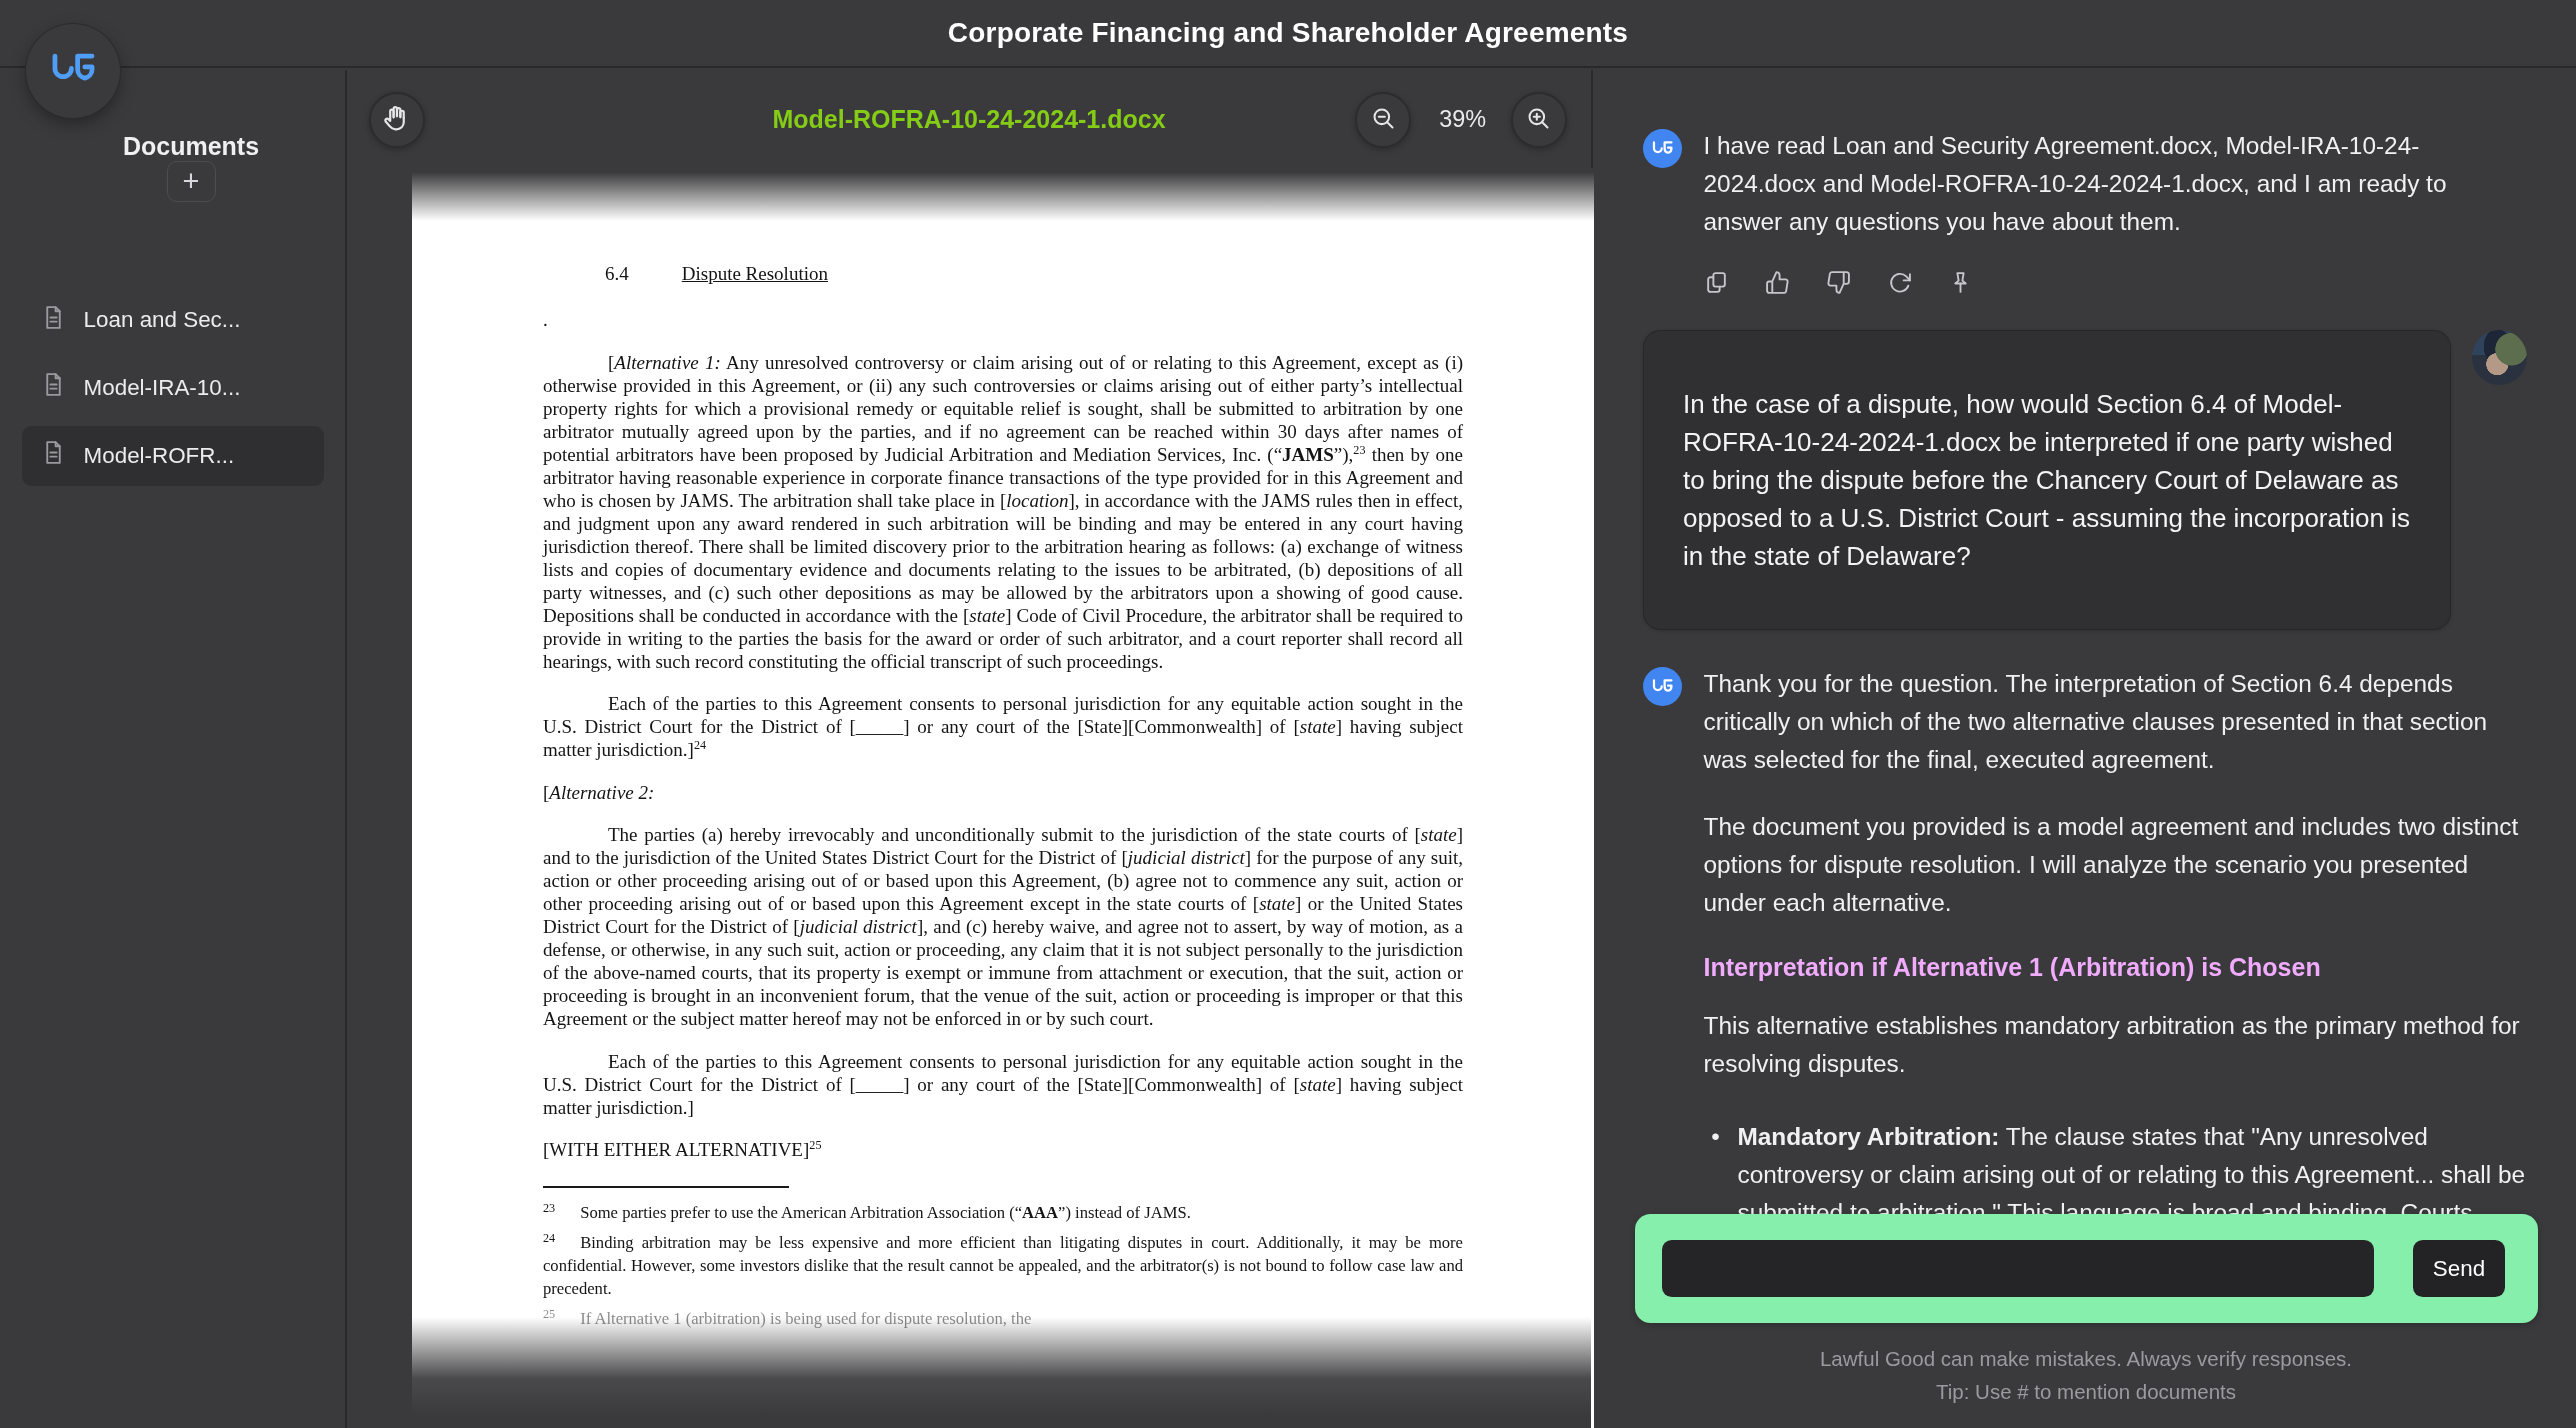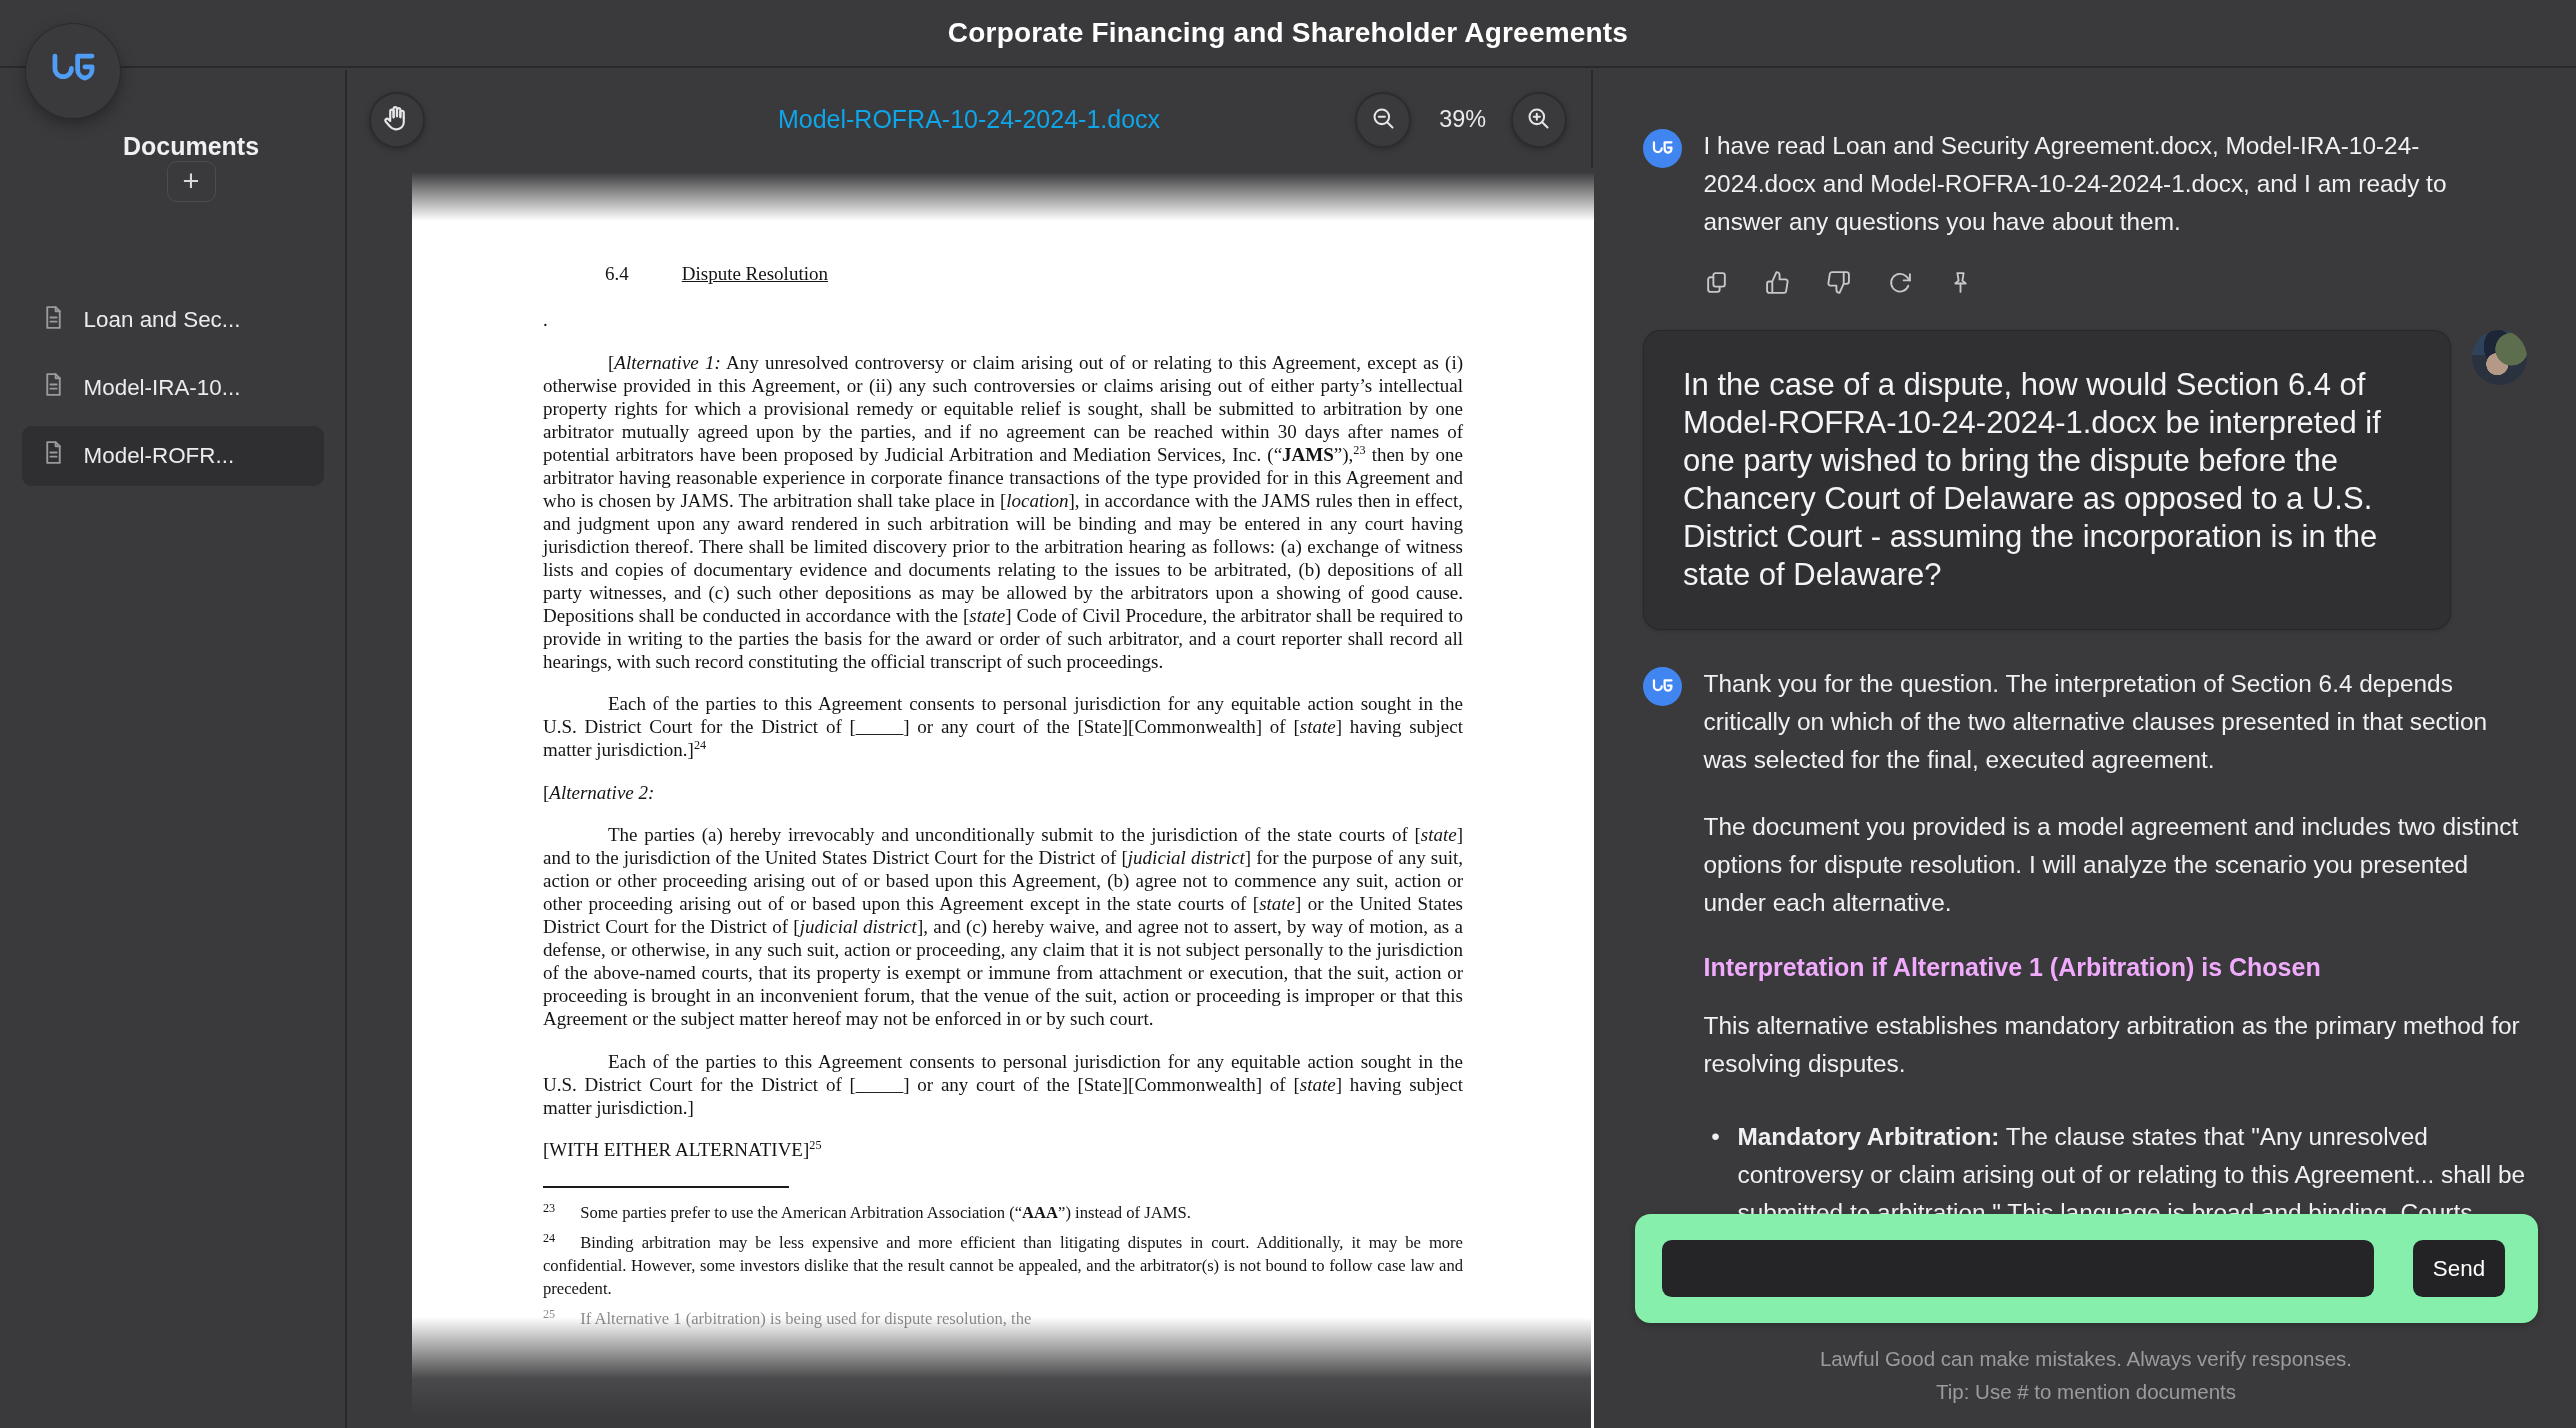--- a/index.html
+++ b/index.html
@@ -36,21 +36,21 @@
   .docpanel{position:absolute;left:345px;top:70px;width:1248px;height:1359px;background:var(--bg);
     border-left:2px solid var(--divider);border-right:2px solid var(--divider);}
   .doc-toolbar{position:relative;height:98px;}
   .circle-btn{position:absolute;width:56px;height:56px;border-radius:50%;background:var(--bg);
     border:2px solid #2c2c2e;display:flex;align-items:center;justify-content:center;color:#e6e6e8;cursor:pointer;
     box-shadow:0 2px 5.9px rgba(0,0,0,.25);}
   .hand-btn{left:21.5px;top:21.5px;}
   .zoomout-btn{right:180px;top:21.5px;}
   .zoomin-btn{right:24.4px;top:21.5px;}
   .doc-title{position:absolute;left:0;right:0;top:0;height:98px;display:flex;align-items:center;justify-content:center;
-    font-size:25px;color:#0ea5e9;font-weight:400;pointer-events:none;}
+    font-size:25px;color:#84cc16;font-weight:700;pointer-events:none;}
   .zoom-level{position:absolute;right:105px;top:0;height:98px;display:flex;align-items:center;font-size:23.4px;color:#e9e9eb;}
 
   .page{position:absolute;left:65px;top:98px;width:1182px;height:1261px;background:var(--paper);
     overflow:hidden;color:var(--ink);}
   .page-fade-top{position:absolute;left:0;top:0;right:0;height:53px;
     background:linear-gradient(to bottom,#3a3a3c 8%,rgba(58,58,60,0));pointer-events:none;z-index:2;}
   .page-inner{padding:94px 131px 19.5px 131px;font-family:"Liberation Serif",serif;font-size:19px;line-height:23px;}
   .doc-heading{margin-bottom:23.4px;}
   .doc-heading .num{margin-left:62px;}
   .doc-heading .txt{margin-left:53px;text-decoration:underline;}
@@ -75,21 +75,21 @@
   .msg .body p{margin-bottom:29px;}
   .msg .body p:last-child{margin-bottom:0;}
   .msg .body h3{font-size:25px;font-weight:700;color:#f0abfc;margin:15.6px 0 23.4px 0;line-height:33px;}
   .msg .body .bullet{display:flex;gap:17.6px;margin-top:35px;}
   .msg .body .bullet .dot{flex:0 0 auto;padding-left:7.8px;}
   .fade-text{color:var(--fade);}
   .actions{display:flex;gap:36px;margin-top:25px;color:#c7c7cb;}
   .actions .act{cursor:pointer;display:flex;align-items:center;}
   .msg.user{justify-content:flex-end;}
   .msg.user .bubble{max-width:837px;background:var(--bubble);border:1px solid rgba(0,0,0,.18);border-radius:17.6px;
-    padding:35px 39px;font-size:31px;line-height:38px;color:#f4f4f6;box-shadow:0 1px 3.9px rgba(0,0,0,.18);}
+    padding:54px 39px;font-size:26px;line-height:38px;color:#f4f4f6;box-shadow:0 1px 3.9px rgba(0,0,0,.18);}
   .msg.user .photo{flex:0 0 55px;width:55px;height:55px;border-radius:50%;overflow:hidden;position:relative;
     background:radial-gradient(circle at 72% 35%,#5d6e4e 0 30%,transparent 31%),
                radial-gradient(circle at 46% 62%,#b49a86 0 24%,transparent 25%),
                radial-gradient(ellipse at 46% 30%,#1c2637 0 32%,transparent 33%),
                linear-gradient(to bottom,#30435c 0 45%,#2a3240 46% 100%);}
 
   .input-wrap{position:absolute;left:39px;right:38px;bottom:106px;height:109px;background:#86efac;border-radius:15.6px;
     box-shadow:0 2px 7.8px rgba(0,0,0,.22);}
   .input-wrap textarea{position:absolute;left:27px;top:26px;width:712px;height:57px;background:var(--input-bg);
     border:none;border-radius:9.8px;resize:none;color:#f0f0f2;font-size:22.4px;padding:11.7px 15.6px;outline:none;

